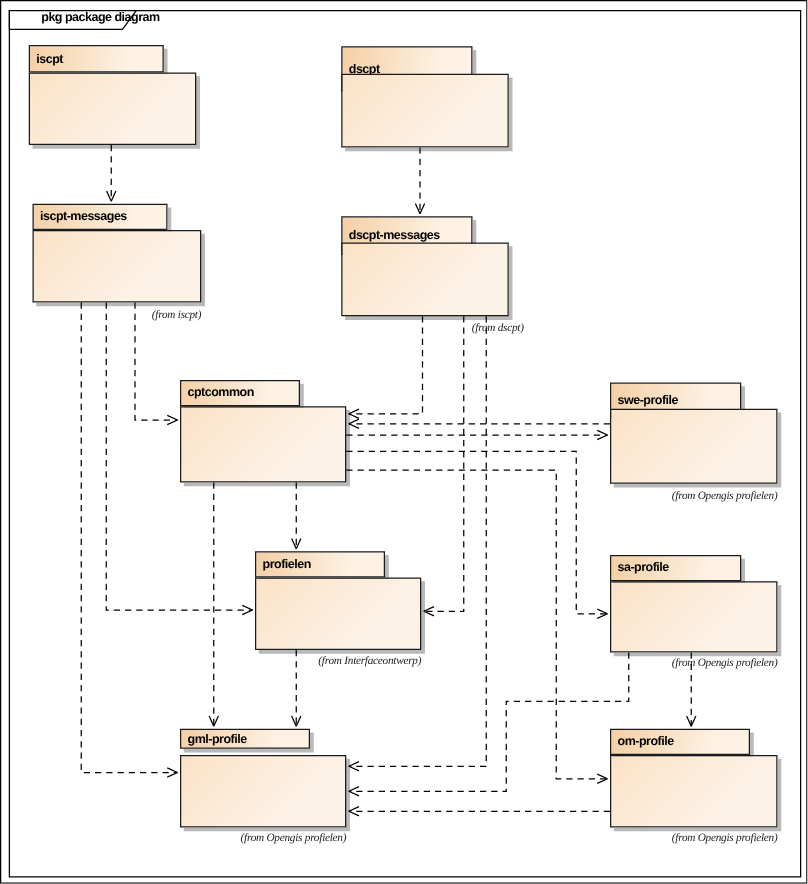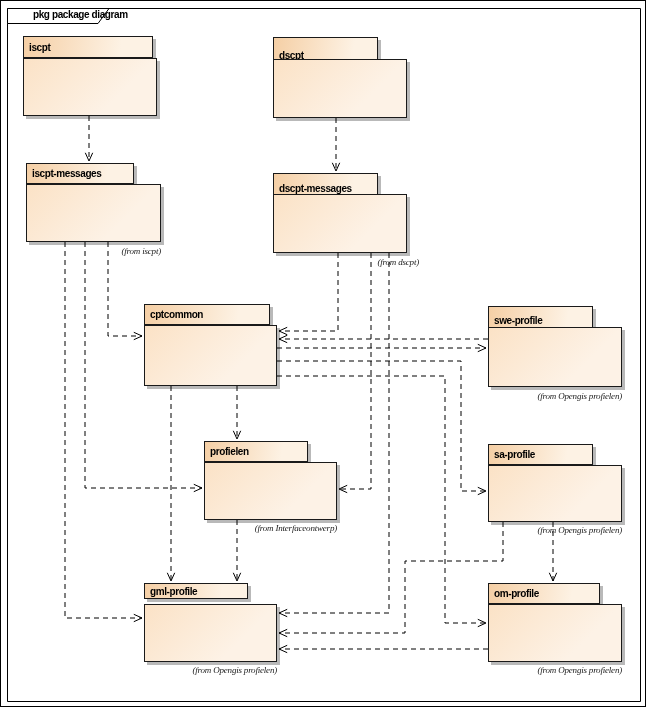--- a/index.html
+++ b/index.html
@@ -117,21 +117,21 @@
       <line x1="548.3" y1="571.8" x2="552" y2="580" class="head"></line>
       <polyline points="502,521 502,560 404,560 404,632 278,632" class="dep"></polyline>
       <line x1="286.2" y1="635.7" x2="278" y2="632" class="head"></line>
       <line x1="286.2" y1="628.3" x2="278" y2="632" class="head"></line>
       <polyline points="487,648 278,648" class="dep"></polyline>
       <line x1="286.2" y1="651.7" x2="278" y2="648" class="head"></line>
       <line x1="286.2" y1="644.3" x2="278" y2="648" class="head"></line>
     </svg>
 
   <div class="pkg" style="left:22px;top:35px">
-    <div class="tab" style="width:130px;height:22px">
+    <div class="tab" style="width:108px;height:22px">
       <span class="lbl">iscpt</span>
     </div>
     <div class="body" style="top:22px;width:134px;height:58px"></div>
   </div>
 
   <div class="pkg" style="left:272px;top:36px">
     <div class="tab" style="width:105px;height:36px">
       <span class="lbl">dscpt</span>
     </div>
     <div class="body" style="top:22px;width:134px;height:59px"></div>
@@ -147,21 +147,21 @@
 
   <div class="pkg" style="left:272px;top:172px">
     <div class="tab" style="width:105px;height:31px">
       <span class="lbl">dscpt-messages</span>
     </div>
     <div class="body" style="top:21px;width:134px;height:59px"></div>
   </div>
   <div class="cap" style="left:284px;top:256px;width:134px">(from dscpt)</div>
 
   <div class="pkg" style="left:143px;top:303px">
-    <div class="tab" style="width:126px;height:21px">
+    <div class="tab" style="width:96px;height:21px">
       <span class="lbl">cptcommon</span>
     </div>
     <div class="body" style="top:21px;width:133px;height:61px"></div>
   </div>
 
   <div class="pkg" style="left:487px;top:305px">
     <div class="tab" style="width:105px;height:28px">
       <span class="lbl">swe-profile</span>
     </div>
     <div class="body" style="top:21px;width:134px;height:60px"></div>

